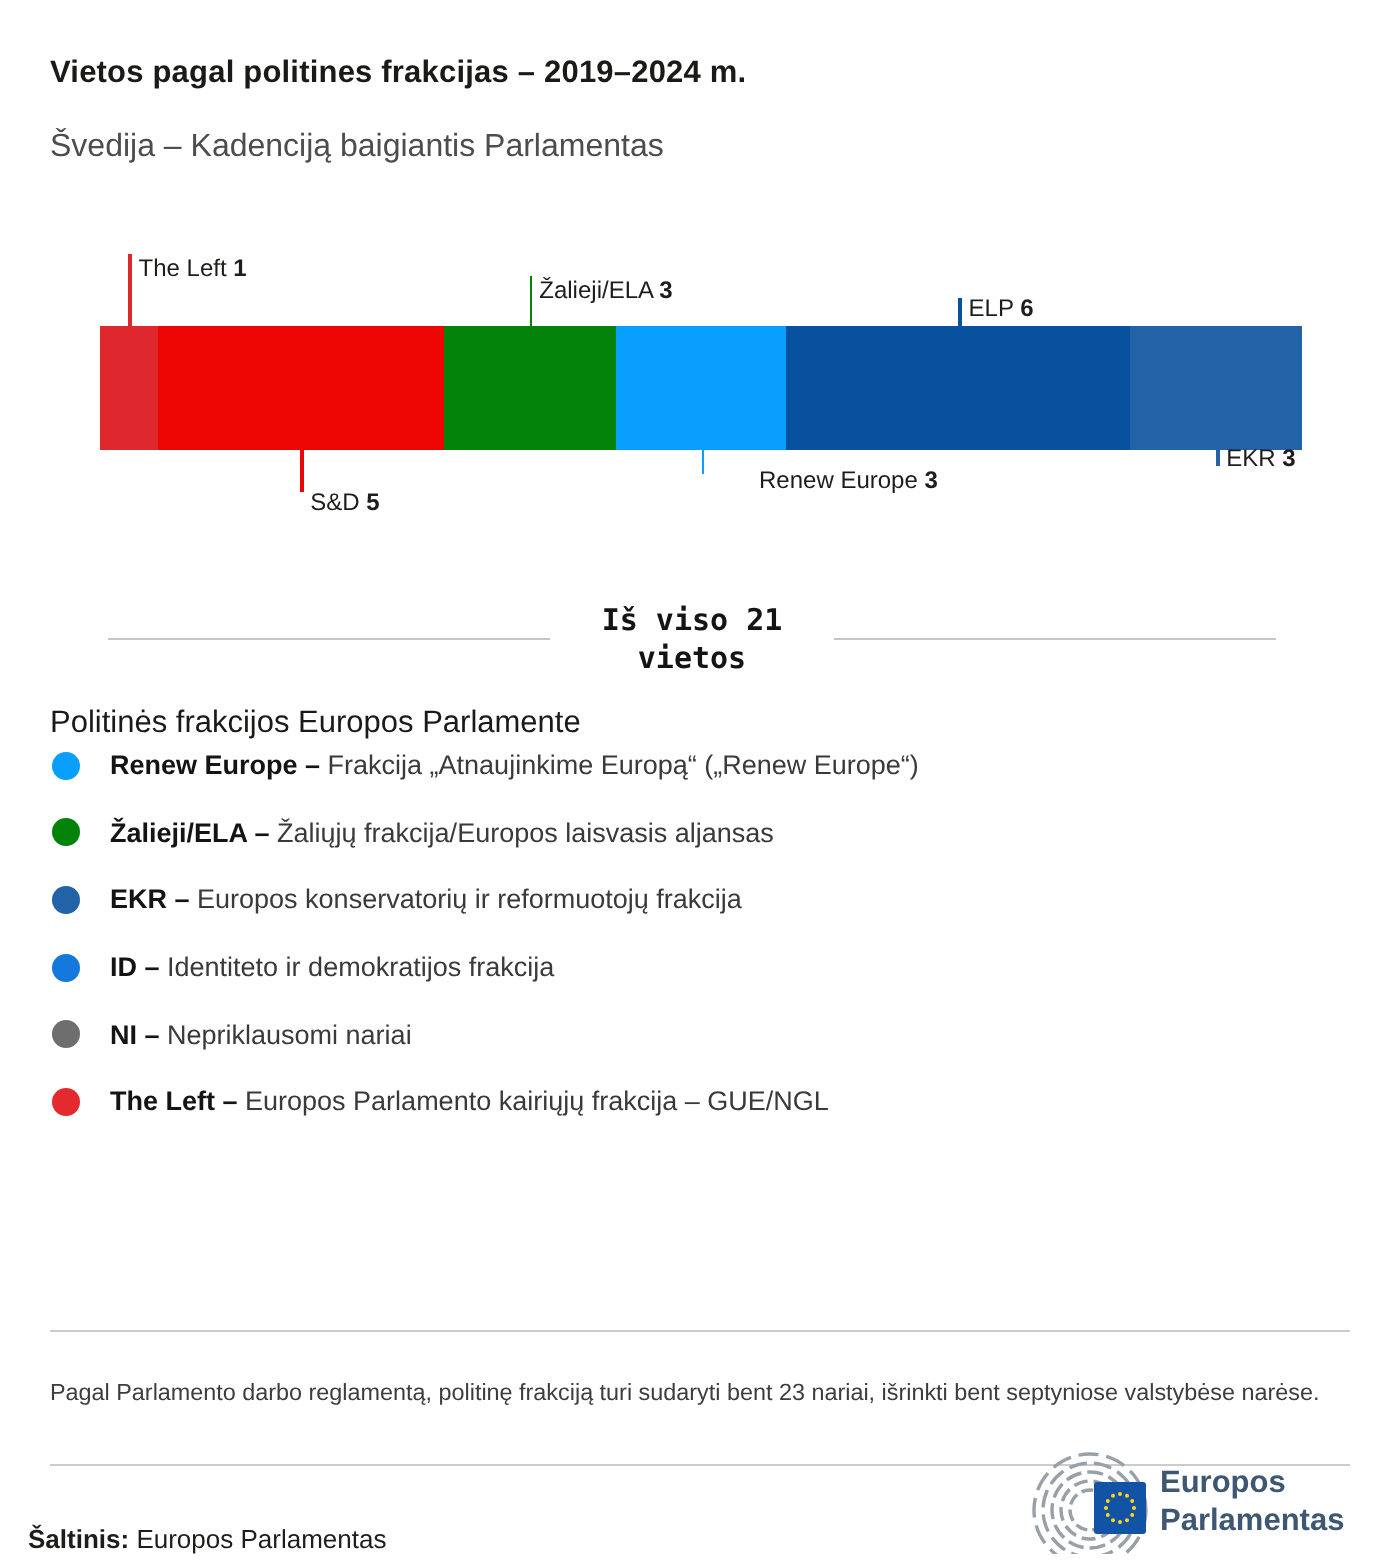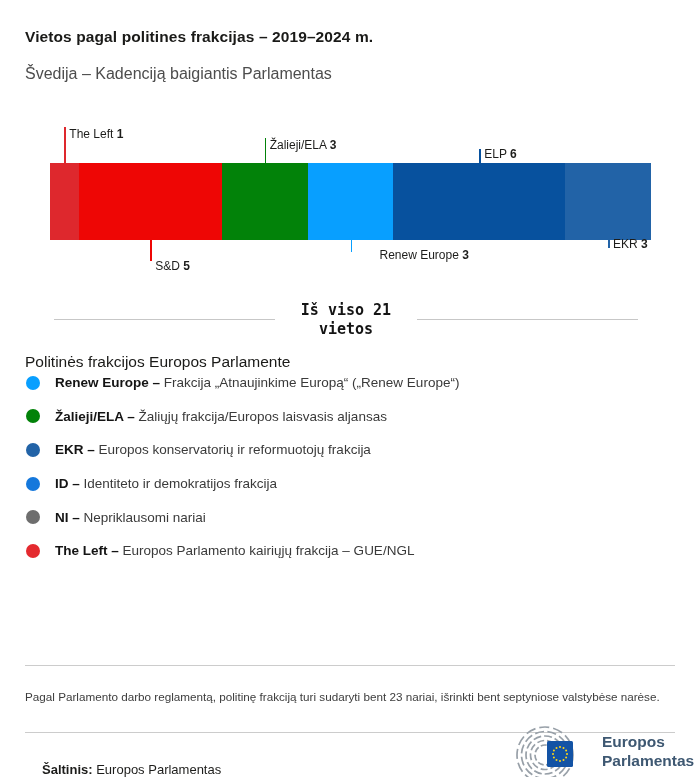--- a/index.html
+++ b/index.html
@@ -5,21 +5,21 @@
   html,body{margin:0;padding:0}
   body{
     width:700px;height:784px;position:relative;overflow:hidden;
     background:#ffffff;color:#1d1d1b;
     font-family:"Liberation Sans",sans-serif;
   }
   .page-title{position:absolute;left:25px;top:18px;font-size:15.5px;font-weight:bold;color:#1a1a18;letter-spacing:.1px}
   .page-subtitle{position:absolute;left:25px;top:49px;font-size:16px;font-weight:400;color:#4d4d4d}
 
   
-  .bar{position:absolute;left:50px;top:163px;width:601px;height:77px;display:flex}
+  .bar{position:absolute;left:50px;top:163px;width:601px;height:62px;display:flex}
   .seg{height:100%}
   .callout{position:absolute;width:0}
   .callout .tline{position:absolute;left:0;top:0;bottom:0;width:1.5px}
   .callout span{position:absolute;left:5px;white-space:nowrap;font-size:12px;color:#1d1d1b;line-height:15px}
   .callout span b{font-weight:bold}
 
   
   .total-row{position:absolute;left:54px;right:62px;top:301px;display:flex}
   .total-row .rule{flex:1;border-top:1px solid #c7c7c7;margin-top:18px}
   .total-text{margin:0 26px;font-family:"DejaVu Sans Mono",monospace;font-weight:bold;font-size:15px;line-height:19px;text-align:center;color:#141414}
@@ -30,25 +30,25 @@
   .legend-item{height:33.6px;display:flex;align-items:center}
   .dot{width:14px;height:14px;border-radius:50%;margin-right:15px;flex:none}
   .legend-text{font-size:13.5px;color:#3a3a3a}
   .legend-text b{color:#141414;font-weight:bold}
 
   .divider{position:absolute;left:25px;right:25px;border-top:1px solid #cccccc}
   .divider-top{top:665px}
   .divider-bottom{top:732px}
 
   .footnote{position:absolute;left:25px;top:674px;width:652px;font-size:11.7px;line-height:21px;color:#3d3d3d}
-  .source{position:absolute;left:42px;top:749px;font-size:13px;color:#1d1d1b}
+  .source{position:absolute;left:14px;top:749px;font-size:13px;color:#1d1d1b}
   .source b{font-weight:bold}
 
   .logo{position:absolute;left:511px;top:725px;display:flex;align-items:center}
-  .logo-text{margin-left:25px;font-size:15.5px;font-weight:bold;color:#3e5872;line-height:19px}
+  .logo-text{margin-left:3px;font-size:15.5px;font-weight:bold;color:#3e5872;line-height:19px}
 </style>
 </head>
 <body>
 
 <h1 class="page-title">Vietos pagal politines frakcijas – 2019–2024 m.</h1>
 <p class="page-subtitle">Švedija – Kadenciją baigiantis Parlamentas</p>
 
 <div class="bar">
     <div class="seg" style="flex-grow: 1; background: rgb(222, 40, 45);"></div>
     <div class="callout" style="left: 2.38095%; height: 36px; bottom: 100%;">

